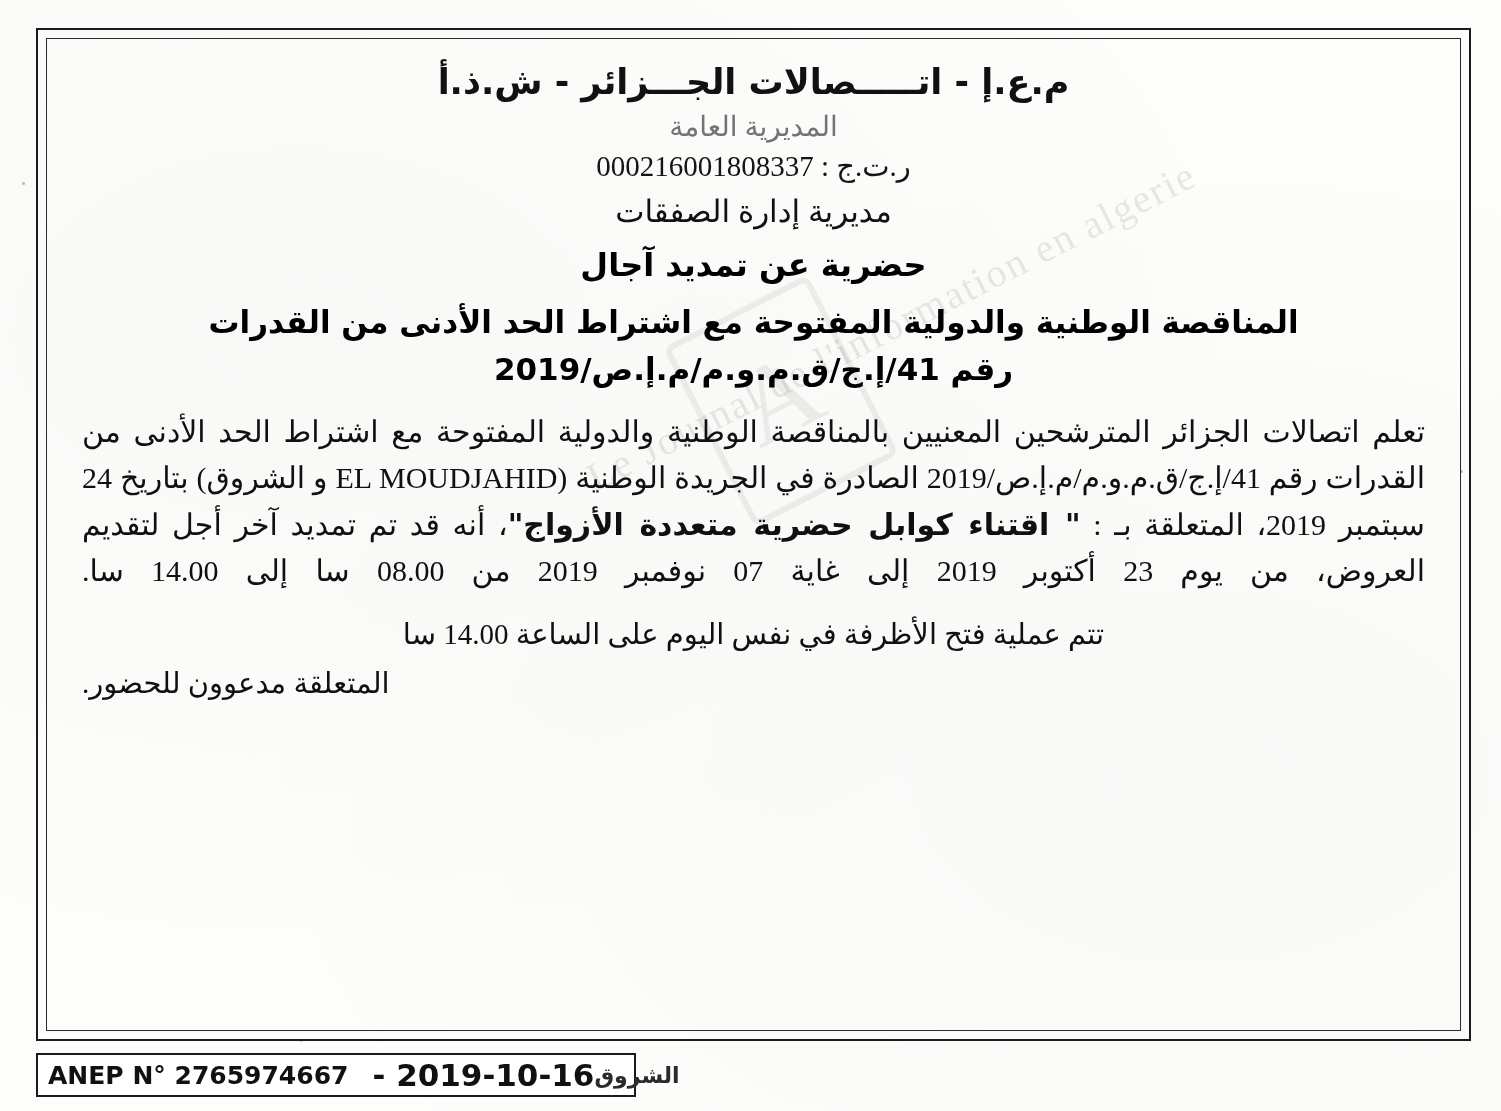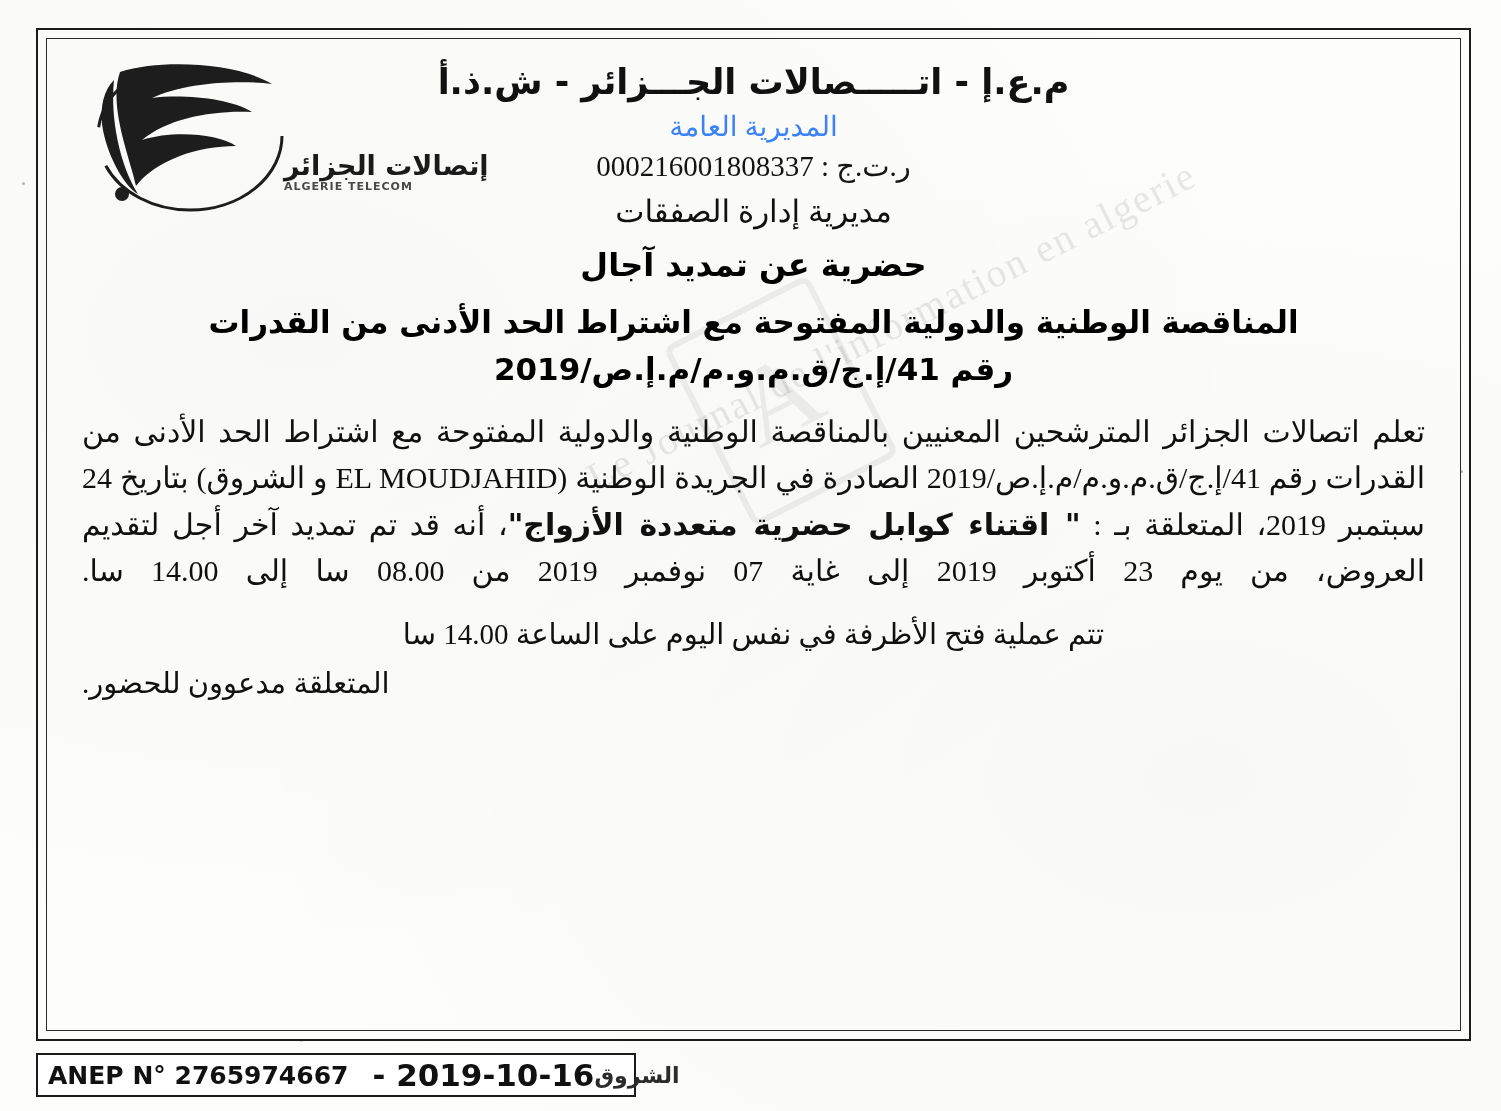--- a/index.html
+++ b/index.html
@@ -100,21 +100,21 @@
     font-family: "DejaVu Sans", sans-serif;
     font-weight: bold;
     font-size: 35px;
     color: #111;
     letter-spacing: 0px;
     margin: 4px 0 8px 0;
     white-space: nowrap;
   }
   .h-sub {
     font-size: 28px;
-    color: #3b82f6;
+    color: #737373;
     margin: 0 0 6px 0;
   }
   .h-rc {
     font-size: 29px;
     color: #141414;
     margin: 0 0 10px 0;
     direction: rtl;
     unicode-bidi: plaintext;
   }
   .h-dept {
@@ -282,32 +282,20 @@
   <div class="speck" style="left:1460px;top:470px;width:3px;height:3px;"></div>
   <div class="speck" style="left:300px;top:1040px;width:2px;height:2px;"></div>
 
   <div class="outer-border">
     <div class="inner-border"></div>
   </div>
 
   <div class="watermark-logo"></div>
   <div class="watermark">Le Journal de l'information en algerie</div>
 
-  <div class="logo-block">
-    <svg class="logo-mark" viewBox="0 0 200 160" xmlns="http://www.w3.org/2000/svg">
-      <path d="M30 18 C75 4, 150 10, 182 30 C150 26, 96 28, 62 44 C92 40, 140 44, 162 58 C124 56, 78 64, 52 86 C84 76, 128 80, 146 92 C108 92, 66 106, 46 132 C40 104, 18 52, 30 18 Z" fill="#1d1d1d"></path>
-      <path d="M24 26 C20 64, 30 112, 48 140 C34 132, 16 100, 12 70 C10 52, 14 36, 24 26 Z" fill="#1d1d1d"></path>
-      <ellipse cx="100" cy="82" rx="92" ry="74" fill="none" stroke="#1d1d1d" stroke-width="3" stroke-dasharray="230 40 60 300"></ellipse>
-      <circle cx="32" cy="140" r="7" fill="#1d1d1d"></circle>
-    </svg>
-    <div class="logo-word">
-      <span>إتصالات الجزائر</span>
-      <span class="latin">ALGERIE TELECOM</span>
-    </div>
-  </div>
 
   <div class="content">
 
     <div class="header">
       <div class="h-company">م.ع.إ - اتـــــصالات الجـــزائر - ش.ذ.أ</div>
       <div class="h-sub">المديرية العامة</div>
       <div class="h-rc">
         <span>ر.ت.ج :</span>
         <span>000216001808337</span>
       </div>

